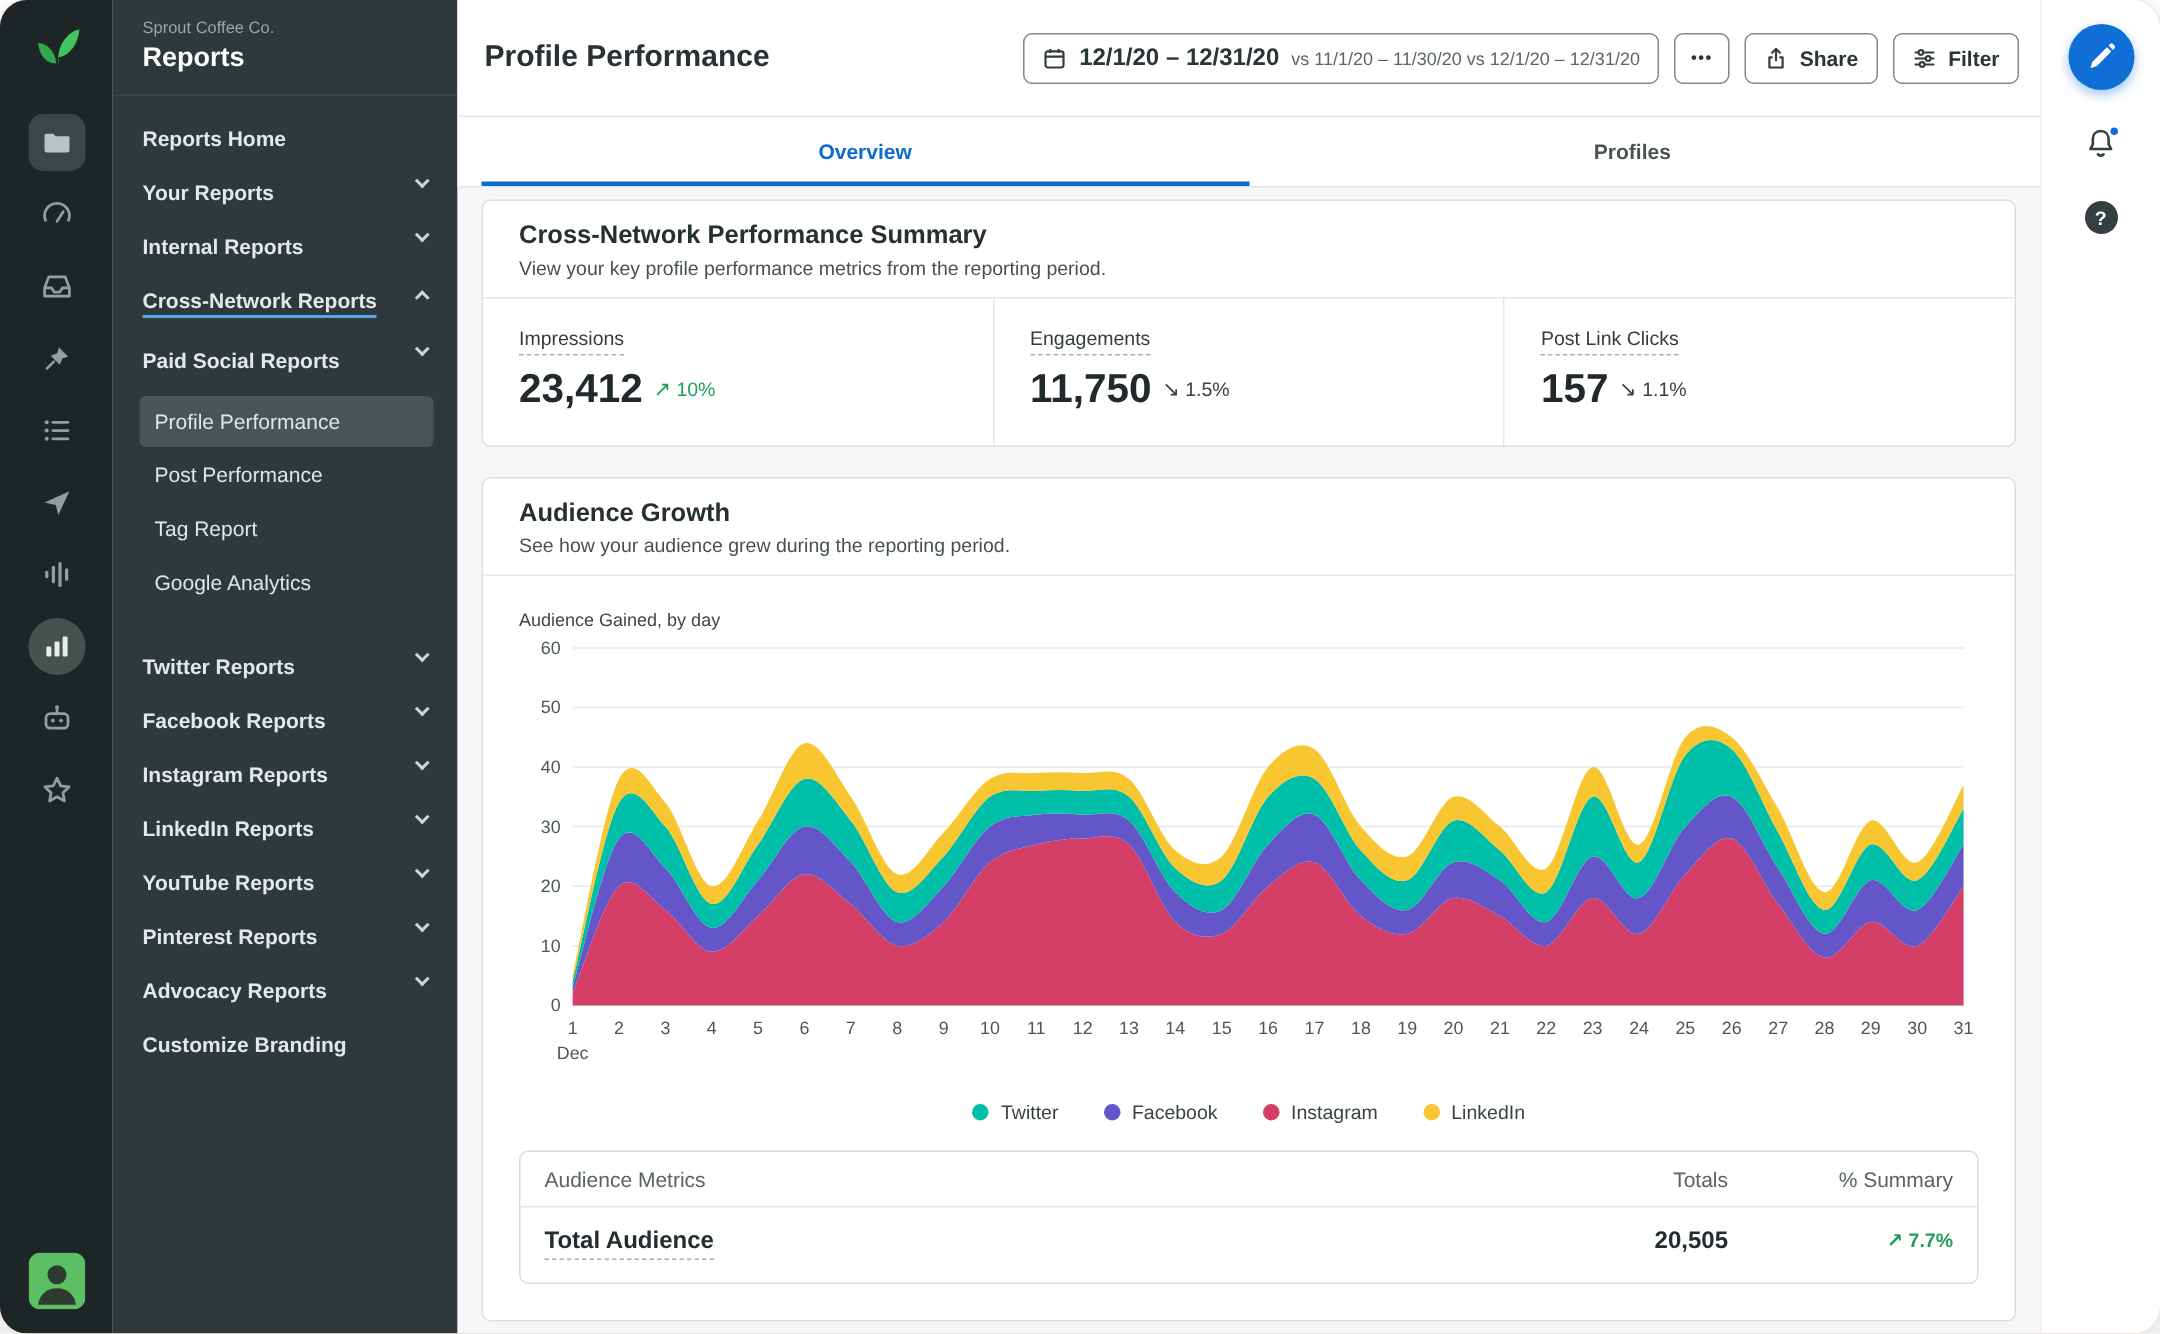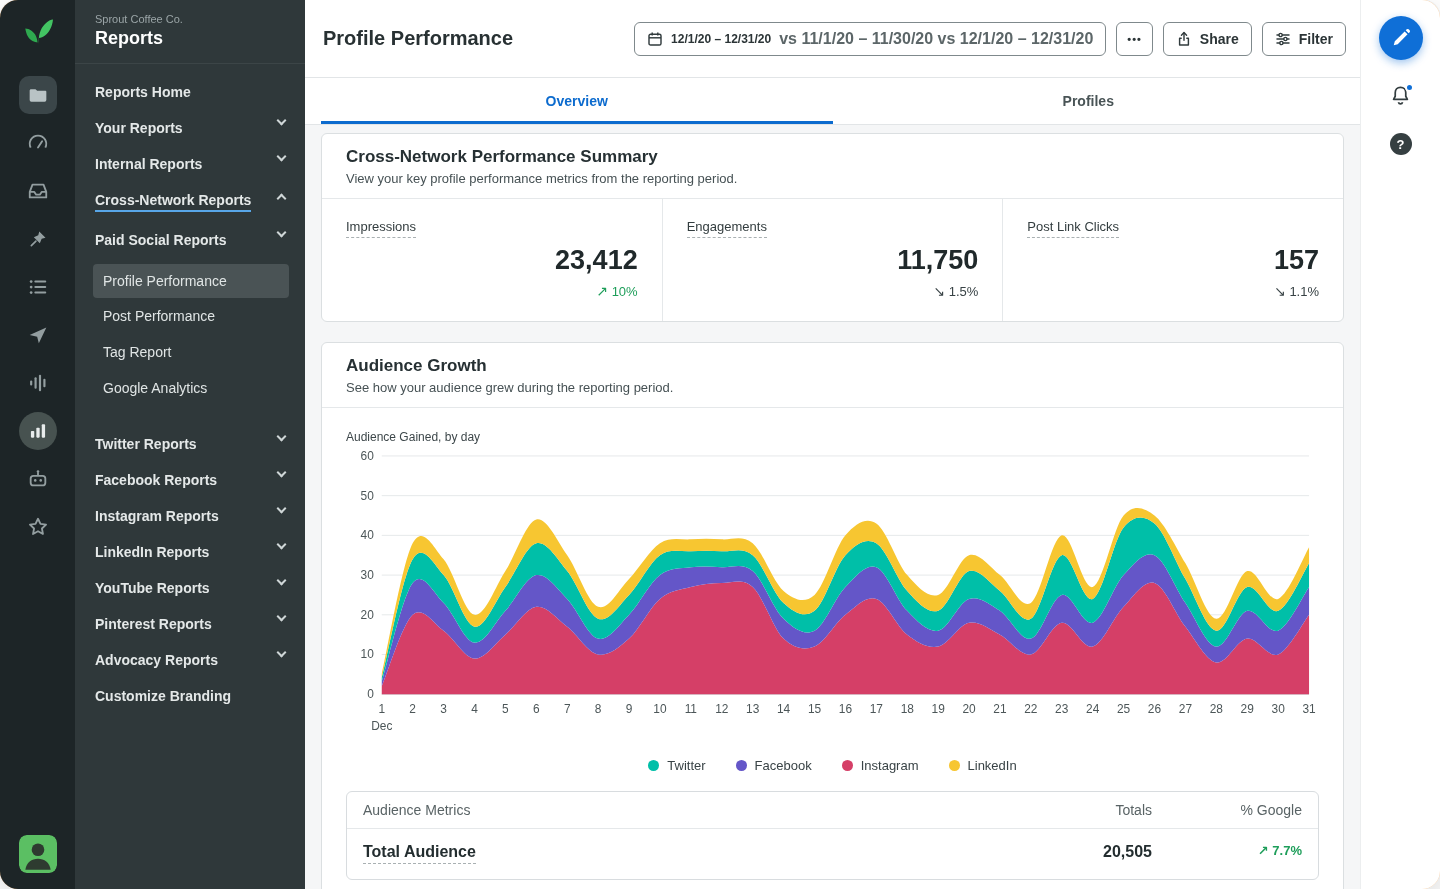--- a/index.html
+++ b/index.html
@@ -32,40 +32,40 @@
   .sb-item.selected { background:#4a5355; border-radius:4px; margin-left:18px; margin-right:16px; padding:9px 10px; }
   .sb-item.spacer-after { margin-bottom:20px; }
   .chev { width:7px; height:7px; border-right:2px solid #cfd6d7; border-bottom:2px solid #cfd6d7; transform:rotate(45deg); margin-top:-3px; flex:none; }
   .chev.up { transform:rotate(-135deg); margin-top:3px; }
 
   
   .main { flex:1; display:flex; flex-direction:column; background:#f5f6f7; min-width:0; }
   .main-header { height:78px; background:#ffffff; border-bottom:1px solid #e2e5e7; display:flex; align-items:center; padding:0 14px 0 18px; gap:10px; flex:none; }
   .page-title { font-size:20px; font-weight:700; color:#283133; margin-right:auto; }
   .btn { display:flex; align-items:center; gap:8px; height:34px; padding:0 12px; border:1px solid #7f898c; border-radius:6px; background:#ffffff; font-size:14px; font-weight:600; color:#2b3436; cursor:pointer; white-space:nowrap; }
-  .date-primary { font-size:12px; font-weight:700; }
-  .date-compare { font-size:16px; color:#5c6668; font-weight:700; }
+  .date-primary { font-size:16px; font-weight:700; }
+  .date-compare { font-size:12px; color:#5c6668; font-weight:400; }
   .more-btn { padding:0 10px; font-size:11px; letter-spacing:1px; font-weight:700; }
 
   .tabs { height:47px; background:#ffffff; border-bottom:1px solid #e2e5e7; display:flex; padding:0 16px; flex:none; }
   .tab { flex:1; display:flex; align-items:center; justify-content:center; font-size:14px; font-weight:600; color:#495456; position:relative; cursor:pointer; }
   .tab.active { color:#0c6bce; }
   .tab.active::after { content:""; position:absolute; bottom:0; left:0; right:0; height:3px; background:#0c6bce; }
 
   .content { flex:1; overflow:hidden; padding:8px 16px 0; }
   .card { background:#ffffff; border:1px solid #dbdfe1; border-radius:6px; margin-bottom:20px; }
   .card-head { padding:13px 24px 12px; border-bottom:1px solid #e5e8ea; }
   .card-title { font-size:17px; font-weight:700; color:#263033; }
   .card-sub { font-size:13px; color:#465154; margin-top:4px; }
 
   .metrics-row { display:flex; }
   .metric { flex:1; padding:18px 24px 22px; border-right:1px solid #e5e8ea; }
   .metric:last-child { border-right:0; }
   .metric-label { display:inline-block; font-size:13px; color:#333d3f; border-bottom:1px dashed #a9b0b2; padding-bottom:3px; }
-  .metric-line { margin-top:7px; display:flex; align-items:flex-end; gap:7px;flex-direction:column; }
+  .metric-line { margin-top:7px; display:flex; align-items:center; gap:7px; }
   .metric-value { font-size:27px; font-weight:800; color:#20292b; }
   .delta { font-size:13px; font-weight:400; }
   .delta .arrow { font-size:14px; }
   .delta.up { color:#1e9e5a; }
   .delta.down { color:#384245; }
 
   .chart-section { padding:12px 24px 0; }
   .chart-label { font-size:12px; color:#3d474a; margin:10px 0 4px; }
   svg.chart { width:100%; height:auto; display:block; }
   .ax { font-size:12px; fill:#4c5658; }
@@ -416,21 +416,21 @@
             <div class="legend-item">
               <span class="legend-dot" style="background: rgb(247, 198, 49);"></span>
               <span>LinkedIn</span>
             </div>
           </div>
 
         <div class="metrics-table">
           <div class="mt-head">
             <div class="mt-title">Audience Metrics</div>
             <div class="mt-col">Totals</div>
-            <div class="mt-col">% Google</div>
+            <div class="mt-col">% Summary</div>
           </div>
           <div>
               <div class="mt-row">
                 <div class="mt-label"><span>Total Audience</span></div>
                 <div class="mt-total">20,505</div>
                 <div class="mt-change up"><span>↗</span> 7.7%</div>
               </div>
             </div>
         </div>
       </section>

